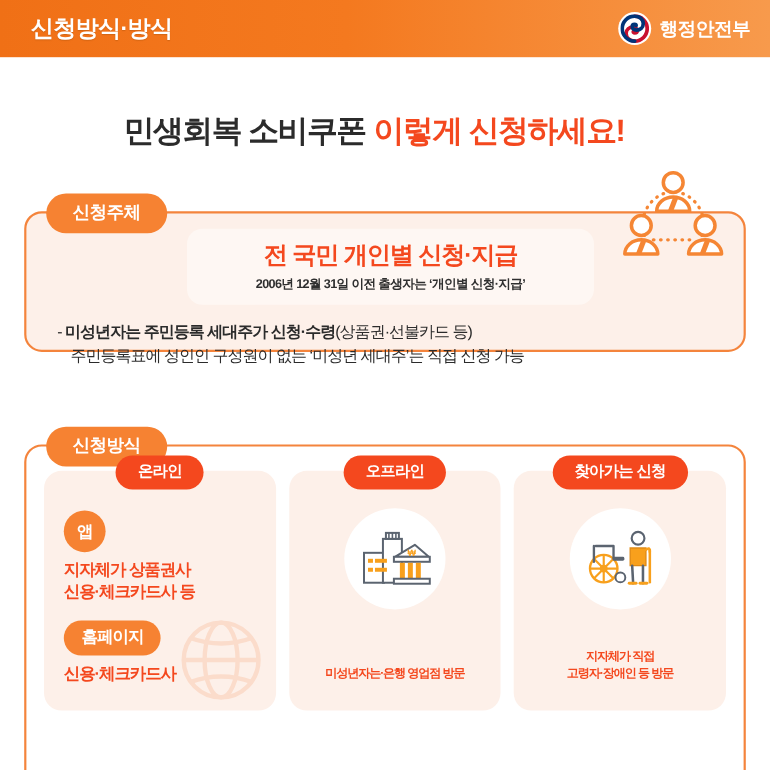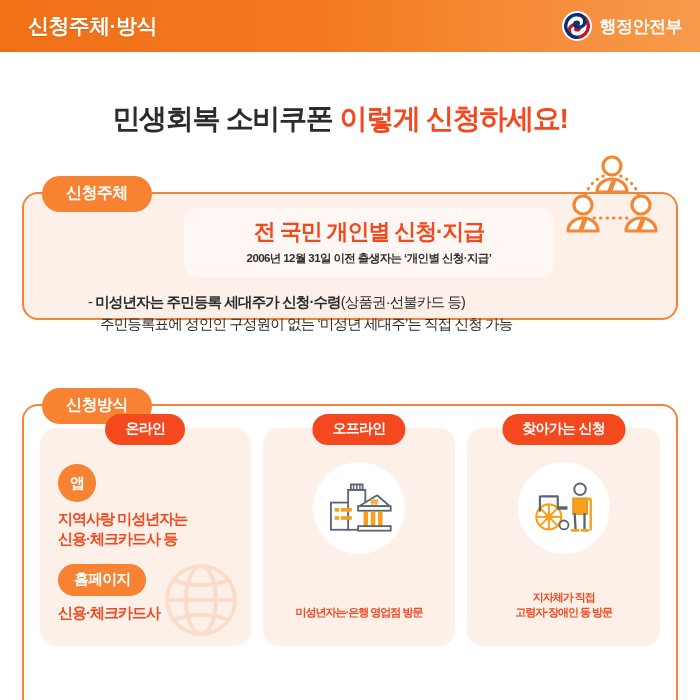--- a/index.html
+++ b/index.html
@@ -101,21 +101,21 @@
     right: 10px;
     width: 108px;
     height: 92px;
     z-index: 2;
   }
 
   
   .subject-inner {
     position: absolute;
     top: 14px;
-    left: 160px;
+    left: 146px;
     width: 370px;
     background: #FEF7F3;
     border-radius: 14px;
     padding: 9px 14px 11px;
     text-align: center;
   }
   .subject-headline {
     font-size: 22px;
     font-weight: 800;
     letter-spacing: -1.1px;
@@ -136,21 +136,20 @@
     left: 28px;
     top: 98px;
     width: 616px;
   }
   .note-line {
     font-size: 14.5px;
     letter-spacing: -0.85px;
     color: #2B2B2B;
     line-height: 1.5;
     white-space: nowrap;
-    margin-left: 36px;
   }
   .note-line .bold { font-weight: 800; }
   .note-line.indent { padding-left: 12px; }
 
   
   .cards {
     position: absolute;
     top: 22px;
     left: 16px;
     right: 16px;
@@ -250,21 +249,21 @@
     font-weight: 800;
     letter-spacing: -1px;
     line-height: 1.35;
     white-space: nowrap;
   }
 </style>
 </head>
 <body>
 
 <div class="header">
-  <div class="header-title">신청주체·방식</div>
+  <div class="header-title">신청방식·방식</div>
   <div class="header-brand">
     <div class="gov-logo">
       <svg width="26" height="26" viewBox="0 0 40 40" aria-hidden="true">
         <circle cx="20" cy="20" r="19" fill="#ffffff"></circle>
         <path d="M20 2.5a17.5 17.5 0 0 1 0 35c-7 0-12-4.5-12-10.5 0-5.5 4.5-9 9.5-9 3.5 0 6 2 6 4.6 0 2-1.5 3.4-3.3 3.4-1.3 0-2.2-.8-2.2-1.8" fill="none" stroke="#C8102E" stroke-width="5.2" stroke-linecap="round"></path>
         <path d="M20 37.5a17.5 17.5 0 0 1 0-35c7 0 12 4.5 12 10.5 0 5.5-4.5 9-9.5 9-3.5 0-6-2-6-4.6 0-2 1.5-3.4 3.3-3.4 1.3 0 2.2.8 2.2 1.8" fill="none" stroke="#003478" stroke-width="5.2" stroke-linecap="round"></path>
       </svg>
     </div>
     <div class="brand-name">행정안전부</div>
   </div>
@@ -321,21 +320,21 @@
 
 <div class="section section-method">
   <div class="section-badge">신청방식</div>
 
   <div class="cards">
 
     <div class="card card-online">
       <div class="card-badge">온라인</div>
       <div class="tag-circle">앱</div>
       <div class="online-text">
-        <div>지역사랑 미성년자는</div>
+        <div>지자체가 상품권사</div>
         <div>신용·체크카드사 등</div>
       </div>
       <div style="margin-top:14px;">
         <span class="tag-pill">홈페이지</span>
       </div>
       <div class="online-text">신용·체크카드사</div>
       <div class="globe-wm">
         <svg viewBox="0 0 96 96" width="96" height="96" aria-hidden="true">
           <g stroke="#FBDCCB" stroke-width="4" fill="none">
             <circle cx="48" cy="52" r="34"></circle>

